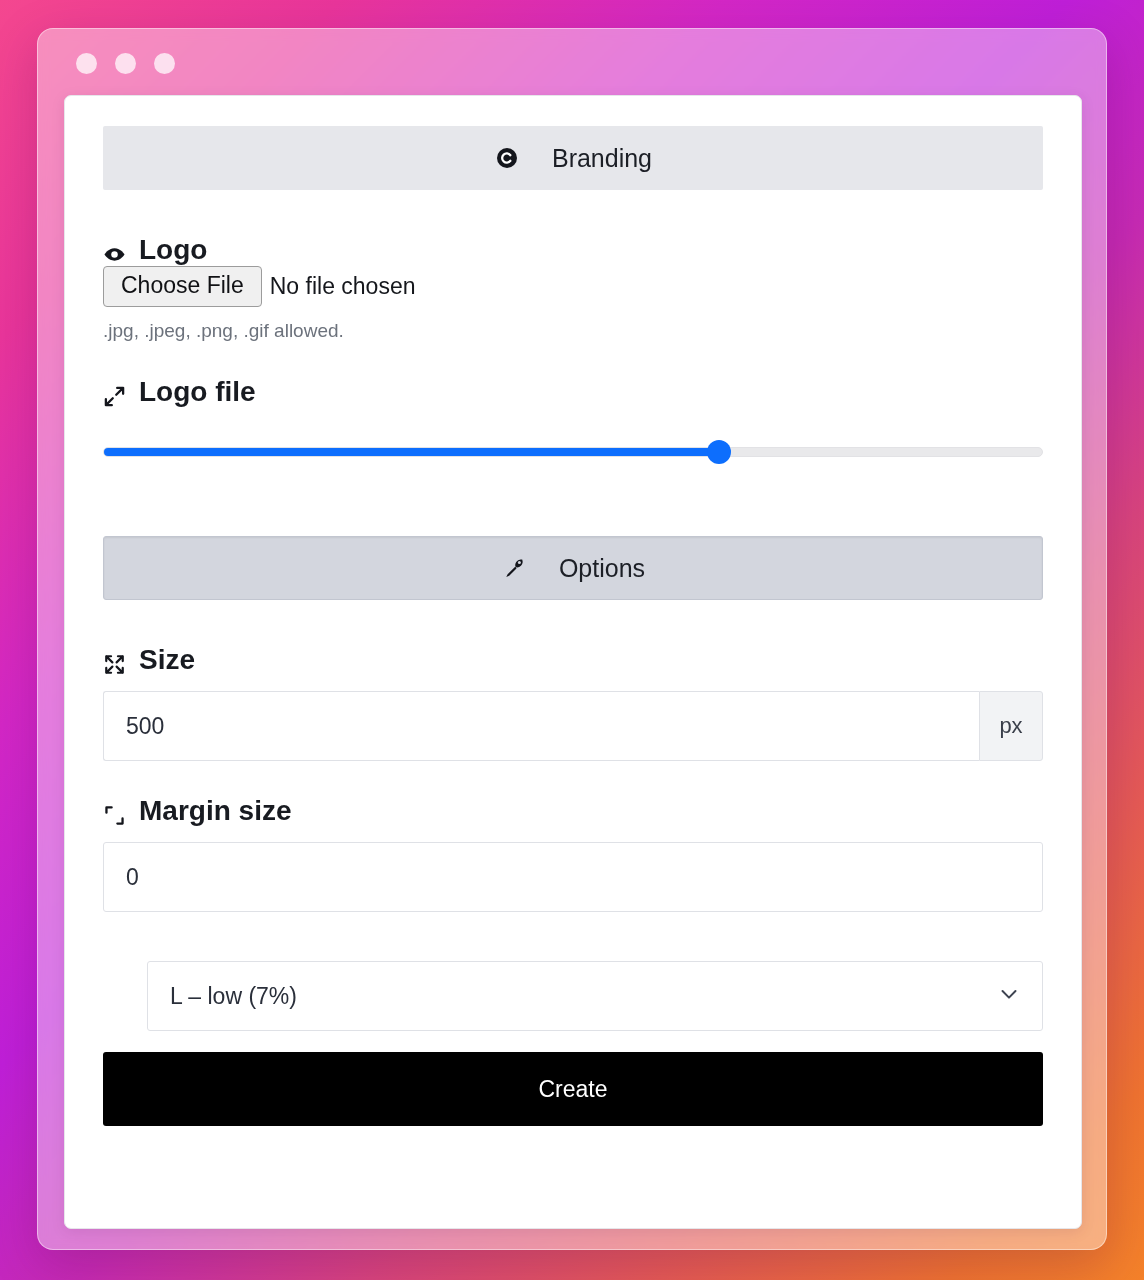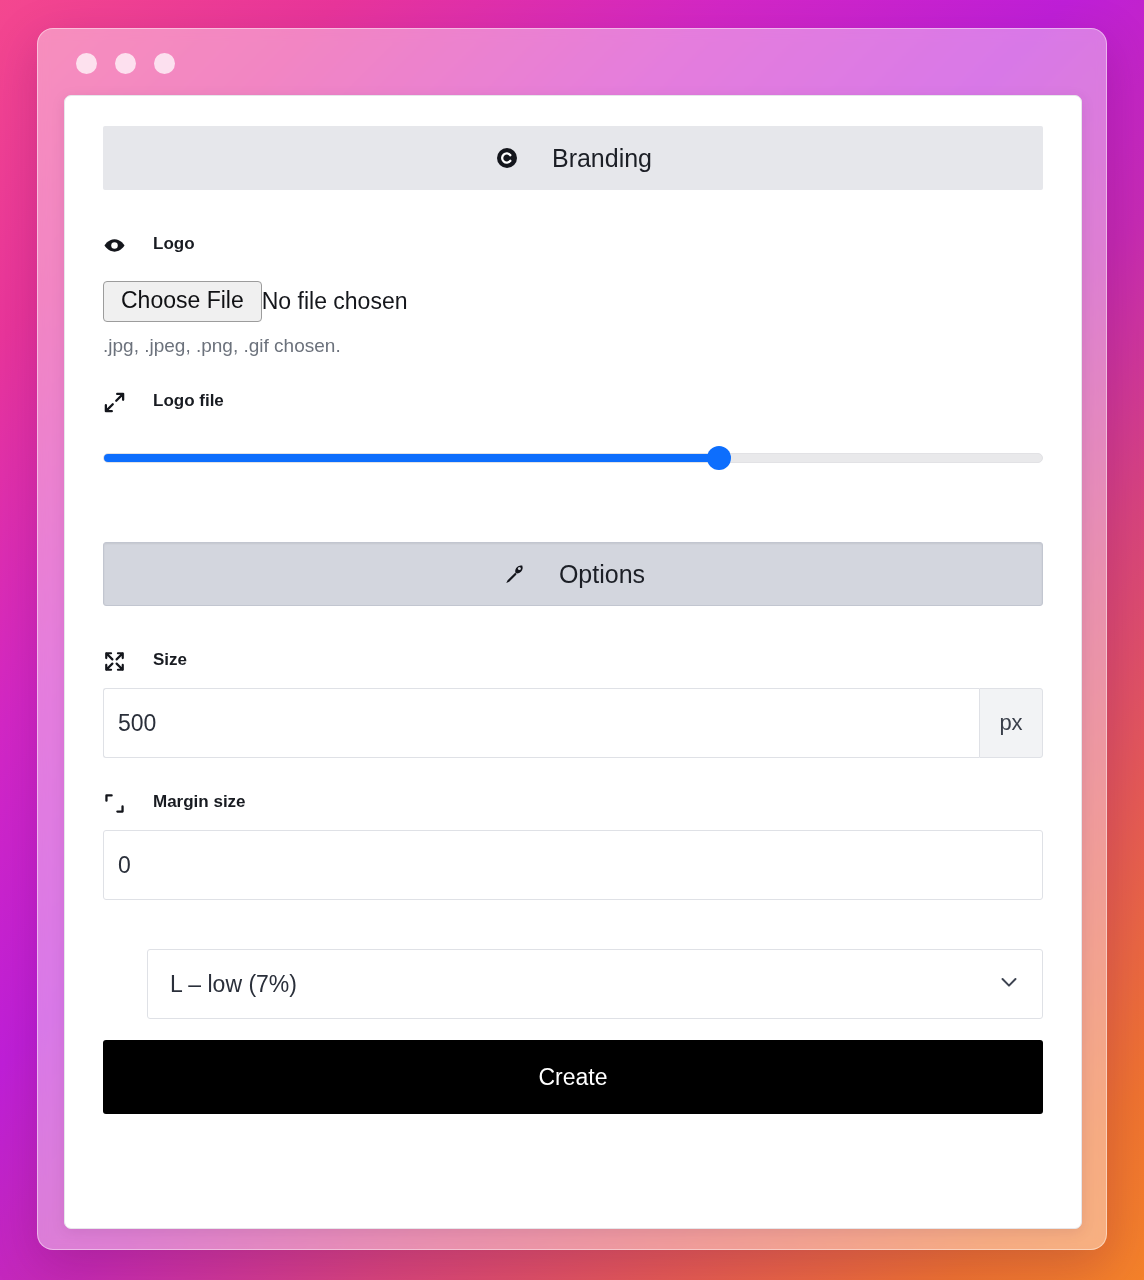--- a/index.html
+++ b/index.html
@@ -96,41 +96,41 @@
     display: inline-flex;
     align-items: center;
     justify-content: center;
     width: 26px; height: 26px;
     color: #14161c;
   }
 
   
   .field-label {
     display: flex;
-    align-items: flex-start;
-    gap: 27px;
-    font-size: 17px;
+    align-items: flex-end;
+    gap: 13px;
+    font-size: 28px;
     font-weight: bold;
     color: #181b21;
   }
   .field-label .licon {
     display: inline-flex;
     align-items: center;
     justify-content: center;
     width: 23px; height: 23px;
     color: #14161c;
     flex: 0 0 auto;
   }
 
   
   .file-row {
     display: flex;
     align-items: center;
-    gap: 0;
-    margin-top: 24px;
+    gap: 8px;
+    margin-top: 0;
   }
   .choose-file {
     font-family: "Liberation Sans", sans-serif;
     font-size: 23px;
     color: #101114;
     background: #f0f0f0;
     border: 1px solid #9c9c9c;
     border-radius: 4px;
     padding: 7px 17px 9px 17px;
     line-height: 1.0;
@@ -184,21 +184,21 @@
     height: 70px;
   }
   .text-input {
     flex: 1 1 auto;
     border: 1px solid #dfe1e6;
     border-radius: 3px;
     background: #fff;
     font-family: "Liberation Sans", sans-serif;
     font-size: 23px;
     color: #2a2f3a;
-    padding: 0 14px;
+    padding: 0 22px;
     outline: none;
   }
   .input-group.with-addon .text-input {
     border-right: none;
     border-radius: 3px 0 0 3px;
   }
   .addon {
     width: 64px;
     display: flex;
     align-items: center;
@@ -291,21 +291,21 @@
           </svg>
         </span>
         <span>Logo</span>
       </div>
 
       <div class="file-row">
         <button class="choose-file">Choose File</button>
         <span class="file-name">No file chosen</span>
       </div>
 
-      <div class="hint">.jpg, .jpeg, .png, .gif chosen.</div>
+      <div class="hint">.jpg, .jpeg, .png, .gif allowed.</div>
 
       <div class="gap-md"></div>
 
       <div class="field-label">
         <span class="licon">
           <svg width="23" height="23" viewBox="0 0 24 24" aria-hidden="true">
             <path d="M21 3l-7.2 7.2M21 3h-6.2M21 3v6.2" stroke="currentColor" stroke-width="2.4" fill="none" stroke-linecap="round" stroke-linejoin="round"></path>
             <path d="M3 21l7.2-7.2M3 21h6.2M3 21v-6.2" stroke="currentColor" stroke-width="2.4" fill="none" stroke-linecap="round" stroke-linejoin="round"></path>
           </svg>
         </span>

